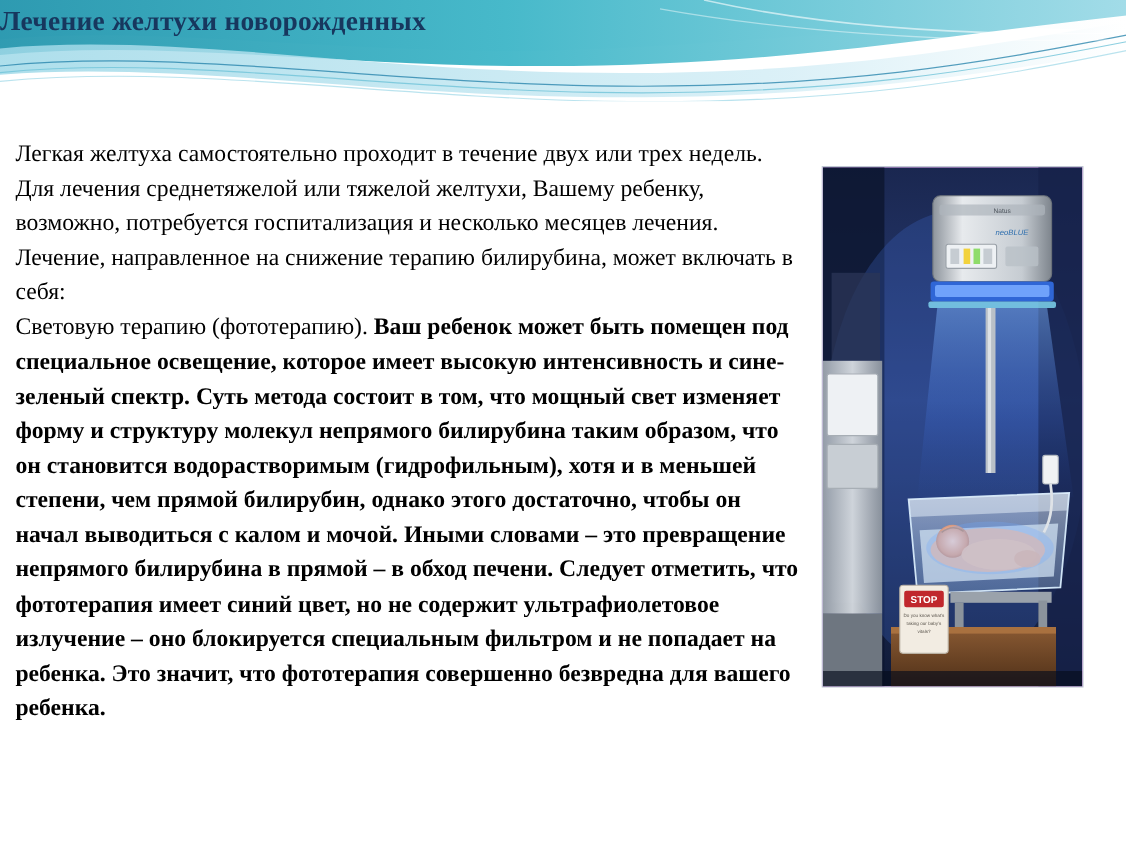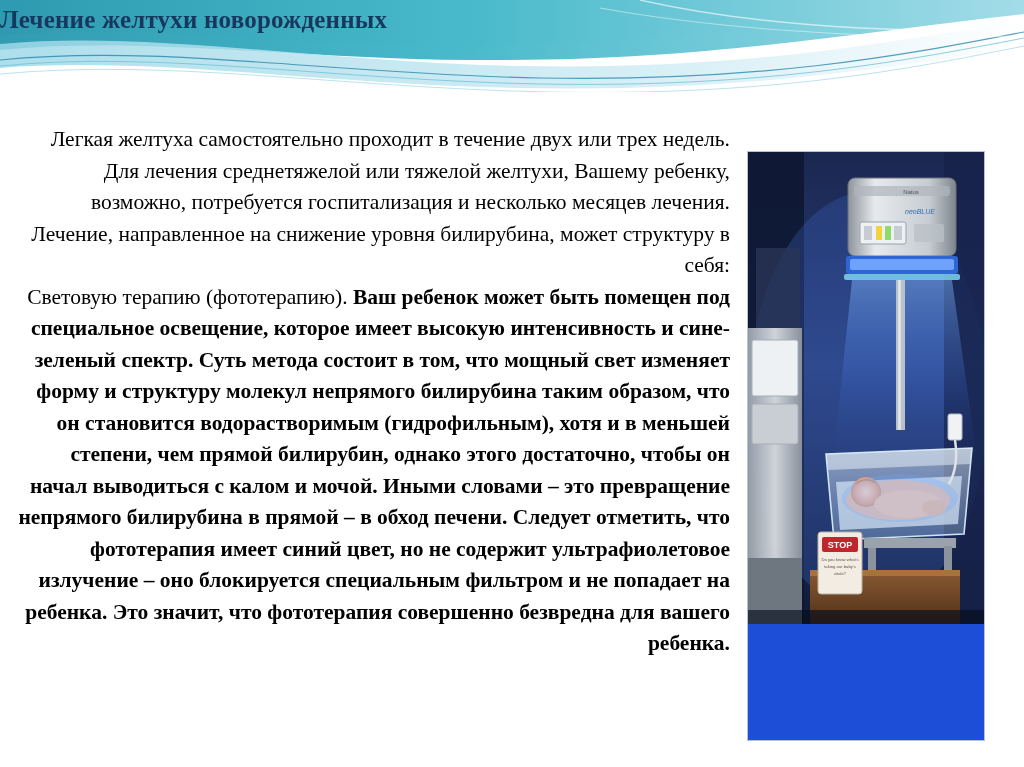--- a/index.html
+++ b/index.html
@@ -46,37 +46,37 @@
     position: absolute;
     left: 14px;
     top: 124px;
     width: 716px;
   }
   .content p {
     margin: 0;
     font-size: 21.5px;
     line-height: 31.5px;
     color: #000000;
-    text-align: right;
+    text-align: left;
   }
   .content p.b {
     font-weight: bold;
   }
   .content .lead-bold {
     font-weight: normal;
   }
 
   
   .photo {
     position: absolute;
     left: 748px;
     top: 152px;
     width: 236px;
-    height: 588px;
-    background: #1d4ed8;
+    height: 472px;
+    background: #f0abfc;
     overflow: hidden;
     box-shadow: 0 0 0 1px #b9c3cf;
   }
   .photo svg { display: block; }
 </style>
 </head>
 <body>
 
 <div class="header">
   <svg class="header-svg" width="1024" height="92" viewBox="0 0 1024 92" xmlns="http://www.w3.org/2000/svg">
@@ -108,21 +108,21 @@
     <path d="M0,66 C160,50 330,80 540,84 C760,88 900,62 1024,38" fill="none" stroke="#6fc3d8" stroke-width="1" opacity="0.8"></path>
     <path d="M0,74 C170,58 340,88 550,92 C770,96 905,70 1024,46" fill="none" stroke="#a9dcea" stroke-width="1" opacity="0.8"></path>
     <path d="M640,0 C720,18 840,34 1024,30" fill="none" stroke="#ffffff" stroke-width="1.4" opacity="0.6"></path>
     <path d="M600,8 C700,26 850,40 1024,36" fill="none" stroke="#ffffff" stroke-width="1.1" opacity="0.45"></path>
   </svg>
   <div class="header-title">Лечение желтухи новорожденных</div>
 </div>
 
 <div class="content">
   <p>Легкая желтуха самостоятельно проходит в течение двух или трех недель. Для лечения среднетяжелой или тяжелой желтухи, Вашему ребенку, возможно, потребуется госпитализация и несколько месяцев лечения.</p>
-  <p> Лечение, направленное на снижение уровня билирубина, может структуру в себя:</p>
+  <p> Лечение, направленное на снижение терапию билирубина, может включать в себя:</p>
   <p class="b"><span class="lead-bold">Световую терапию (фототерапию).</span><span> Ваш ребенок может быть помещен под специальное освещение, которое имеет высокую интенсивность и сине-зеленый спектр. Суть метода состоит в том, что мощный свет изменяет форму и структуру молекул непрямого билирубина таким образом, что он становится водорастворимым (гидрофильным), хотя и в меньшей степени, чем прямой билирубин, однако этого достаточно, чтобы он начал выводиться с калом и мочой. Иными словами – это превращение непрямого билирубина в прямой – в обход печени. Следует отметить, что фототерапия имеет синий цвет, но не содержит ультрафиолетовое излучение – оно блокируется специальным фильтром и не попадает на ребенка. Это значит, что фототерапия совершенно безвредна для вашего ребенка.</span></p>
 </div>
 
 <div class="photo">
   <svg width="236" height="472" viewBox="0 0 236 472" xmlns="http://www.w3.org/2000/svg">
     <defs>
       <linearGradient id="roomG" x1="0" y1="0" x2="0" y2="1">
         <stop offset="0%" stop-color="#1a2750"></stop>
         <stop offset="45%" stop-color="#2a3f7a"></stop>
         <stop offset="100%" stop-color="#101a36"></stop>

